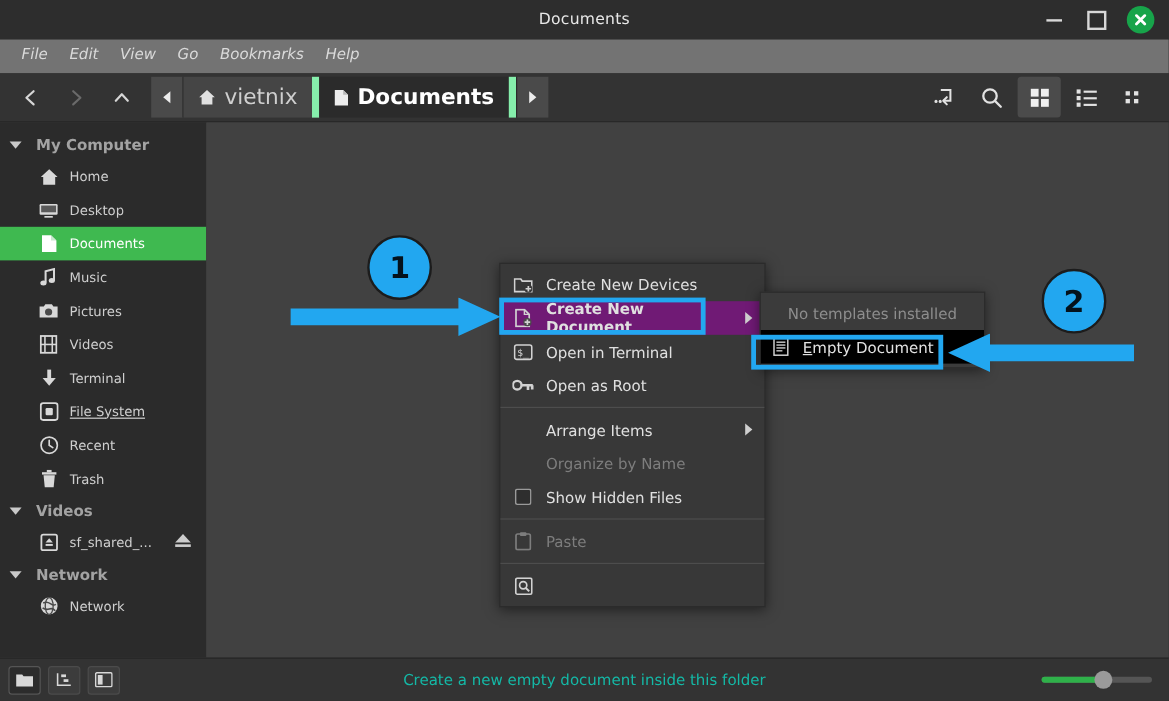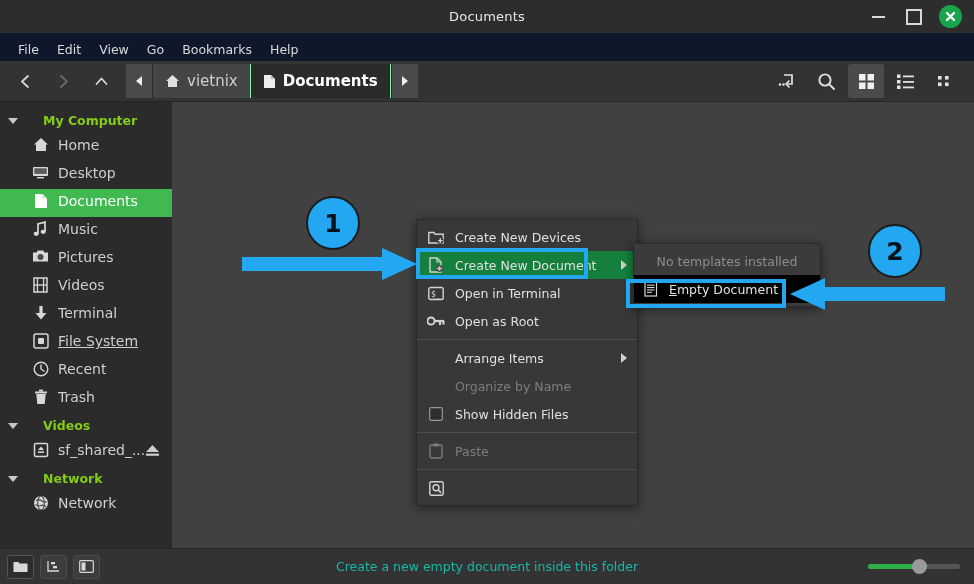--- a/index.html
+++ b/index.html
@@ -38,22 +38,22 @@
   .wc-close {
     width: 23px; height: 23px; border-radius: 50%;
     background: #17a44a; color: #fff; font-size: 15px; font-weight: bold;
     line-height: 1; position: relative;
   }
   .wc-close svg { display: block; }
 
   
   .menubar {
     position: absolute; top: 33px; left: 0; width: 974px; height: 28px;
-    background: #0f172a; display: flex; align-items: flex-end;
-    padding-left: 10px; gap: 2px;
+    background: #737373; display: flex; align-items: flex-start;
+    padding-left: 10px; gap: 2px; font-style: italic;
   }
   .menubar .mi {
     color: #dadada; font-size: 12.5px; padding: 4px 8px; border-radius: 2px;
     cursor: default;
   }
 
   
   .toolbar {
     position: absolute; top: 61px; left: 0; width: 974px; height: 41px;
     background: #333333;
@@ -72,22 +72,22 @@
     display: flex; align-items: stretch; height: 34px; margin-left: 6px;
   }
   .crumb-scroll {
     width: 27px; background: #4a4a4a; display: flex; align-items: center;
     justify-content: center; color: #ededed; border-right: 1px solid #2a2a2a;
   }
   .crumb-scroll.right { border-right: none; border-left: 1px solid #2a2a2a;
                         background: #4a4a4a; }
   .crumb {
     display: flex; align-items: center; gap: 7px; padding: 0 12px;
-    background: #454545; color: #cfcfcf; font-size: 15px;
-    border-right: 1px solid #86efac;
+    background: #454545; color: #cfcfcf; font-size: 18px;
+    border-right: 6px solid #86efac;
   }
   .crumb.active { background: #2b2b2b; color: #ffffff; font-weight: bold; }
   .crumb .gi { display: flex; align-items: center; }
 
   .toolbar-right {
     margin-left: auto; display: flex; align-items: center;
     gap: 4px; padding-right: 10px;
   }
   .tbtn {
     width: 36px; height: 34px; border-radius: 3px;
@@ -95,32 +95,32 @@
     color: #e2e2e2;
   }
   .tbtn.active { background: #4b4b4b; }
 
   
   .sidebar {
     position: absolute; top: 102px; left: 0; width: 172px; bottom: 36px;
     background: #2b2b2b; padding-top: 6px; overflow: hidden;
   }
   .sb-group {
-    display: flex; align-items: center; gap: 23px;
-    color: #84cc16; font-size: 12.5px; font-weight: bold;
+    display: flex; align-items: center; gap: 10px;
+    color: #a3a3a3; font-size: 12.5px; font-weight: bold;
     padding: 5px 0 5px 8px;
   }
   .sb-group .tri {
     width: 0; height: 0; border-left: 5px solid transparent;
     border-right: 5px solid transparent; border-top: 6px solid #c9c9c9;
     margin-right: 2px;
   }
   .sb-item {
-    display: flex; align-items: flex-start; gap: 9px;
-    padding: 4px 8px 4px 32px; color: #cfcfcf; font-size: 14px;
+    display: flex; align-items: center; gap: 9px;
+    padding: 4px 8px 4px 32px; color: #cfcfcf; font-size: 11px;
     height: 28px; position: relative;
   }
   .sb-item.selected { background: #3fb950; color: #ffffff; }
   .sb-item .si { width: 17px; display: flex; align-items: center;
                  justify-content: center; flex: none; }
   .sb-item .lbl { white-space: nowrap; overflow: hidden; text-overflow: ellipsis; }
   .sb-item.hovered .lbl { text-decoration: underline; }
   .sb-eject { position: absolute; right: 12px; top: 50%;
               transform: translateY(-50%); color: #c9c9c9; }
 
@@ -168,21 +168,21 @@
   .cm-item {
     display: flex; align-items: center; gap: 10px;
     height: 28px; padding: 0 10px; color: #e0e0e0; font-size: 12.5px;
     position: relative;
   }
   .cm-item .ci { width: 18px; display: flex; align-items: center;
                  justify-content: center; flex: none; color: #d2d2d2; }
   .cm-item.noicon { padding-left: 38px; }
   .cm-item.disabled { color: #7d7d7d; }
   .cm-item.disabled .ci { color: #7d7d7d; }
-  .cm-item.hl { background: #15803d; }
+  .cm-item.hl { background: #701a75; font-weight: bold; }
   .cm-arrow {
     margin-left: auto; width: 0; height: 0;
     border-top: 5px solid transparent; border-bottom: 5px solid transparent;
     border-left: 6px solid #cfcfcf;
   }
   .cm-sep { height: 1px; background: #4d4d4d; margin: 4px 0; }
 
   
   .submenu {
     position: absolute; left: 633px; top: 243px; width: 188px;

